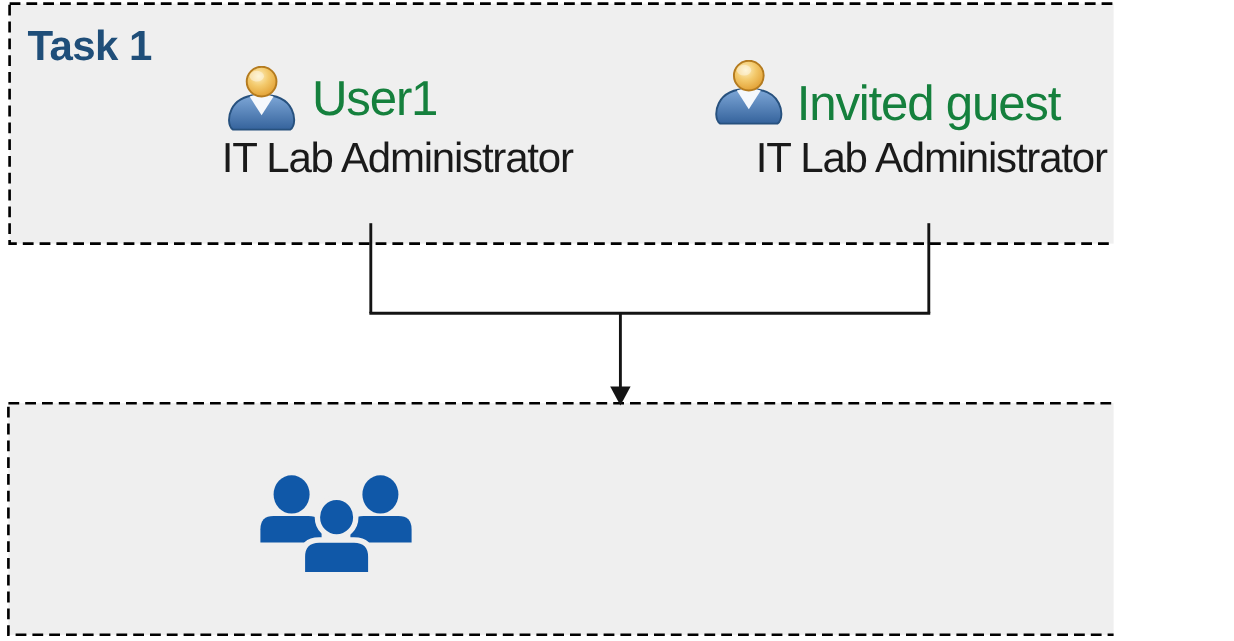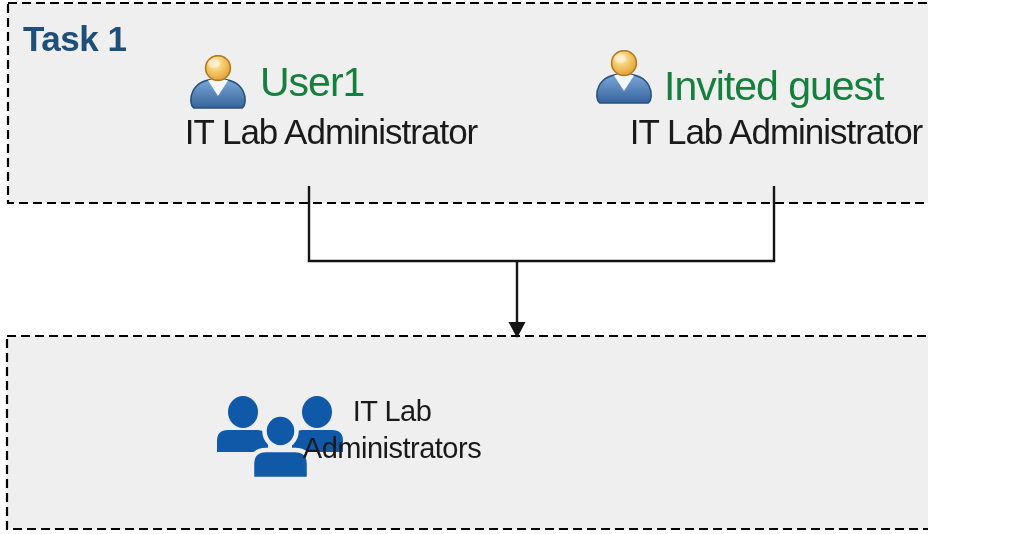--- a/index.html
+++ b/index.html
@@ -91,24 +91,20 @@
   <svg class="groupicon" viewBox="0 0 128 88" aria-hidden="true">
     <g fill="#1058A8">
       <path d="M1,60 V49 Q1,38 12,38 H41 Q52,38 52,49 V60 Z"></path>
       <path d="M76,60 V49 Q76,38 87,38 H116 Q127,38 127,49 V60 Z"></path>
       <ellipse cx="27" cy="20" rx="15" ry="16"></ellipse>
       <ellipse cx="101" cy="20" rx="15" ry="16"></ellipse>
       <ellipse cx="64.5" cy="39" rx="16" ry="16.5" stroke="#EFEFEF" stroke-width="4.5"></ellipse>
       <path d="M36,87 V72 Q36,58 50,58 H79 Q93,58 93,72 V87 Z" stroke="#EFEFEF" stroke-width="4.5"></path>
     </g>
   </svg>
-  <div class="glabel">
-    <div>IT Lab</div>
-    <div>Administrators</div>
-  </div>
 
   <svg class="overlay" viewBox="0 0 1028 534" aria-hidden="true">
     <rect x="8" y="3" width="1016" height="200" fill="none" stroke="#000000" stroke-width="2.2" stroke-dasharray="9 5"></rect>
     <rect x="7" y="336" width="1017" height="193" fill="none" stroke="#000000" stroke-width="2.2" stroke-dasharray="9 5"></rect>
     <g stroke="#141414" stroke-width="2.4" fill="none">
       <path d="M309,186 V261"></path>
       <path d="M774,186 V261"></path>
       <path d="M307.8,261 H775.2"></path>
       <path d="M517,261 V324"></path>
     </g>

